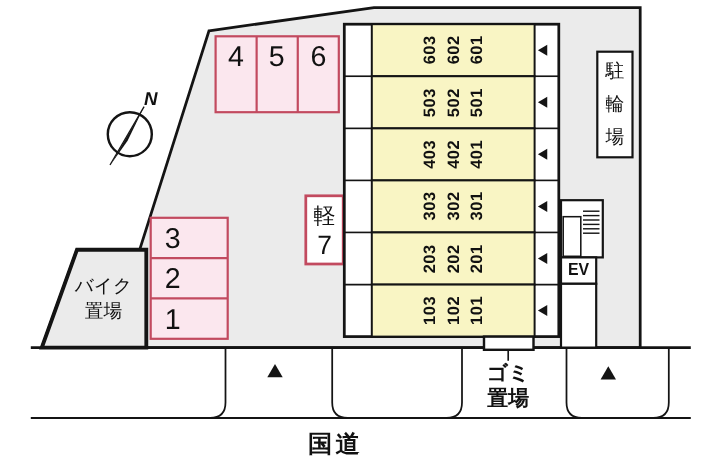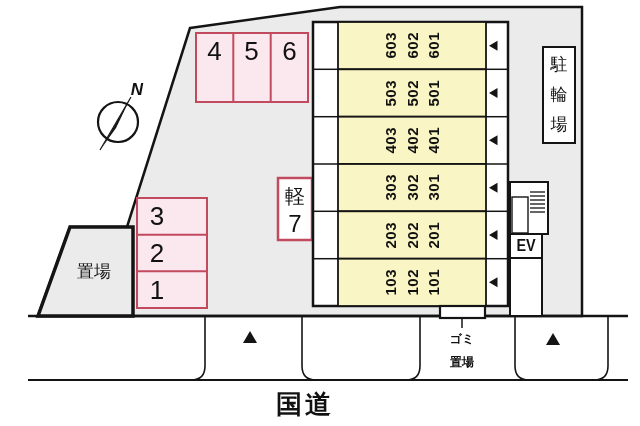--- a/index.html
+++ b/index.html
@@ -12,22 +12,22 @@
   .txt{position:absolute;z-index:2;color:#111;}
   .center{display:flex;align-items:center;justify-content:center;text-align:center;}
   .col{display:flex;flex-direction:column;align-items:center;justify-content:space-around;}
   .spot-num{font-size:26px;font-weight:500;}
   .parking-title{font-size:24px;font-weight:bold;letter-spacing:2px;}
   .bike-label{font-size:17px;line-height:23px;text-align:center;}
   .cycle-char{font-size:17px;line-height:28px;}
   .kei-char{font-size:20px;font-weight:500;}
   .kei-num{font-size:24px;font-weight:500;}
   .ev-label{font-size:16px;font-weight:bold;transform:scaleX(.9);}
-  .garbage-label{font-size:12px;font-weight:bold;line-height:23px;text-align:center;}
-  .road-label{font-size:26px;font-weight:bold;letter-spacing:3px;}
+  .garbage-label{font-size:19px;font-weight:bold;line-height:23px;text-align:center;}
+  .road-label{font-size:22px;font-weight:bold;letter-spacing:3px;}
   .north-label{font-size:17px;font-weight:bold;font-style:italic;}
   .unit-cell{position:absolute;left:338px;width:148px;z-index:2;
     display:flex;align-items:center;justify-content:center;}
   .unit-rot{transform:rotate(-90deg);font-size:15px;font-weight:bold;
     line-height:21.5px;text-align:center;letter-spacing:.5px;white-space:nowrap;}
 </style>
 </head>
 <body>
 
 <div id="stage">
@@ -119,20 +119,21 @@
   <div class="txt spot-num center" style="left:271px;top:36px;width:37px;height:30px;">6</div>
 
   <div class="txt spot-num center" style="left:140px;top:202px;width:34px;height:28px;">3</div>
   <div class="txt spot-num center" style="left:140px;top:239px;width:34px;height:28px;">2</div>
   <div class="txt spot-num center" style="left:140px;top:276px;width:34px;height:28px;">1</div>
 
   <div class="txt kei-char center" style="left:279px;top:184px;width:32px;height:24px;">軽</div>
   <div class="txt kei-num center" style="left:279px;top:210px;width:32px;height:28px;">7</div>
 
   <div class="txt bike-label center" style="left:48px;top:247px;width:92px;height:48px;flex-direction:column;">
+    <div>バイク</div>
     <div>置場</div>
   </div>
 
   <div class="txt col" style="left:543px;top:50px;width:32px;height:90px;">
     <span class="cycle-char">駐</span>
     <span class="cycle-char">輪</span>
     <span class="cycle-char">場</span>
   </div>
 
   <div class="txt center ev-label" style="left:510px;top:234px;width:32px;height:24px;">EV</div>

